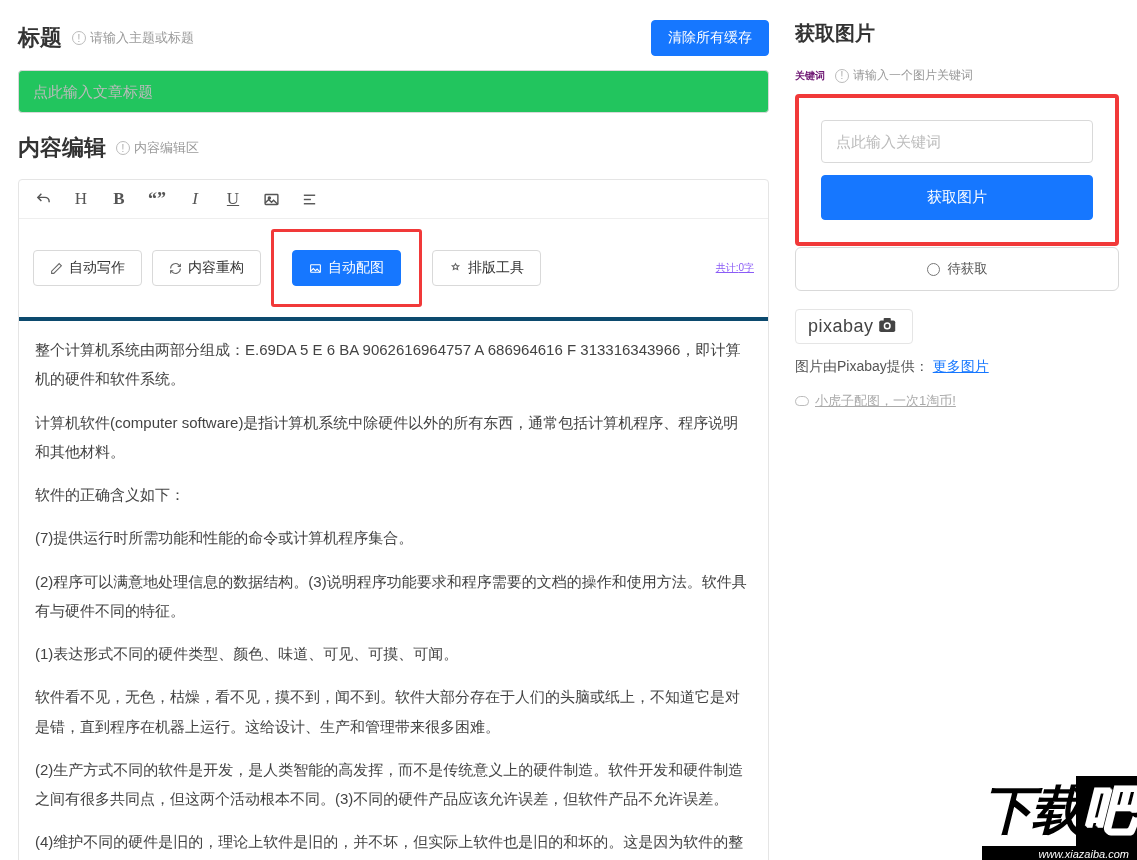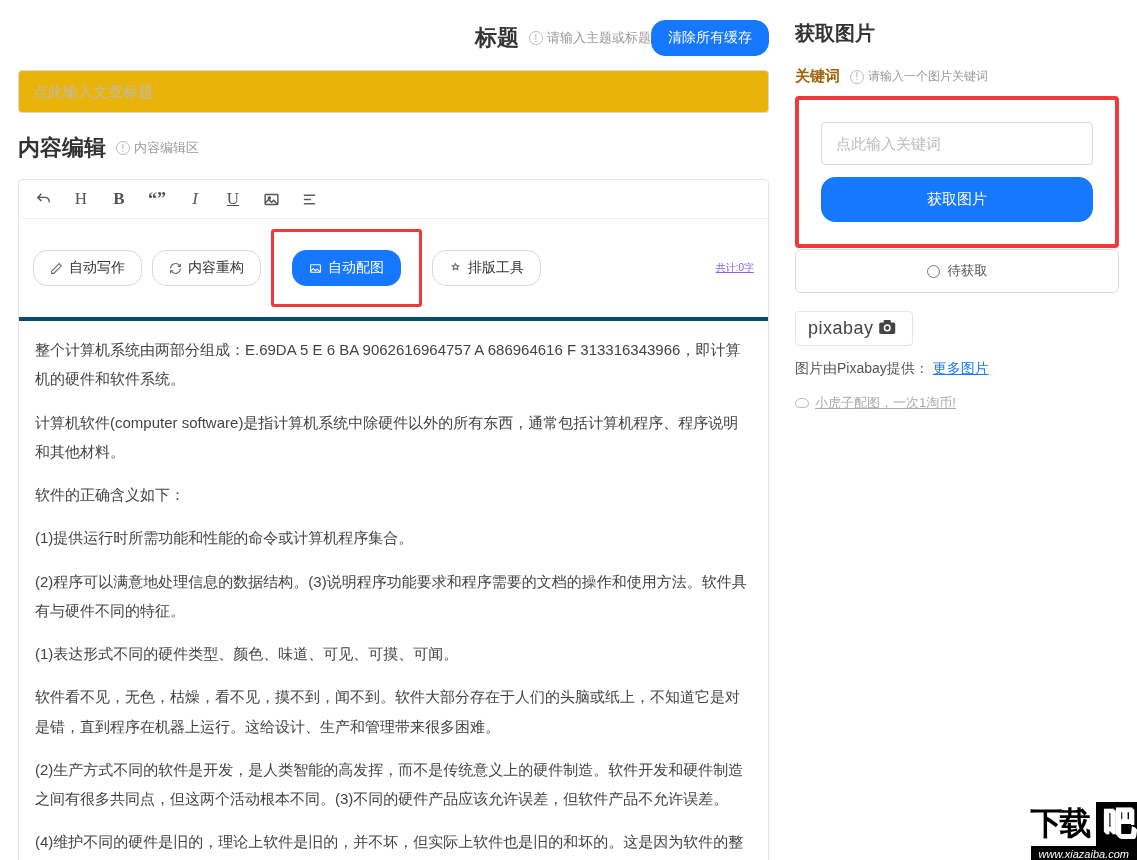--- a/index.html
+++ b/index.html
@@ -1,69 +1,69 @@
 <!DOCTYPE html>
 <html><head>
 <meta charset="utf-8">
 <style>
 * { margin: 0; padding: 0; box-sizing: border-box; }
 body { font-family: "Microsoft YaHei", Arial, sans-serif; background: #fff; color: #333; font-size: 14px; }
 .container { display: flex; width: 1137px; }
 .main-col { flex: 1; padding: 20px 18px 20px 18px; min-width: 0; }
 .side-col { width: 350px; padding: 20px 18px 20px 8px; }
 
-.section-title-row { display: flex; align-items: center; justify-content: flex-end; margin-bottom: 14px; }
+.section-title-row { display: flex; align-items: center; justify-content: space-between; margin-bottom: 14px; }
 .section-title { font-size: 22px; font-weight: bold; color: #333; display: flex; align-items: center; gap: 10px; }
 .section-hint { font-size: 13px; font-weight: normal; color: #999; display: inline-flex; align-items: center; gap: 4px; }
 .hint-icon { display: inline-flex; width: 14px; height: 14px; border: 1px solid #bbb; border-radius: 50%; align-items: center; justify-content: center; font-size: 10px; color: #aaa; }
 
-.btn { display: inline-flex; align-items: center; padding: 8px 16px; border-radius: 14px; cursor: pointer; border: 1px solid #d9d9d9; background: #fff; color: #333; font-size: 14px; gap: 6px; }
+.btn { display: inline-flex; align-items: center; padding: 8px 16px; border-radius: 4px; cursor: pointer; border: 1px solid #d9d9d9; background: #fff; color: #333; font-size: 14px; gap: 6px; }
 .btn-primary { background: #1677ff; border-color: #1677ff; color: #fff; }
 .btn-primary-large { background: #1677ff; border-color: #1677ff; color: #fff; width: 100%; justify-content: center; padding: 12px 16px; font-size: 15px; }
 
-.title-input { width: 100%; border: 1px solid #d9d9d9; border-radius: 4px; padding: 12px 14px; font-size: 15px; color: #333; background: #eab308; }
+.title-input { width: 100%; border: 1px solid #d9d9d9; border-radius: 4px; padding: 12px 14px; font-size: 15px; color: #333; background: #22c55e; }
 .title-input::placeholder { color: #bbb; }
 
 .editor { border: 1px solid #e5e5e5; border-radius: 4px; margin-top: 12px; }
 .toolbar-row1 { display: flex; align-items: center; padding: 8px 14px; gap: 18px; border-bottom: 1px solid #eee; color: #666; }
 .tb-btn { cursor: pointer; font-size: 17px; color: #555; display: inline-flex; align-items: center; justify-content: center; width: 20px; height: 22px; font-family: Georgia, serif; }
 .tb-btn svg { width: 17px; height: 17px; }
 
 .toolbar-row2 { display: flex; align-items: center; padding: 10px 14px; gap: 10px; border-bottom: 4px solid #0c4a6e; }
 .toolbar-row2 .spacer { flex: 1; }
 .count { color: #8b5cf6; font-size: 10px; text-decoration: underline; }
 
 .highlight-red { border: 3px solid #f13939; padding: 18px; border-radius: 3px; }
 
 .content-area { padding: 14px 16px 60px 16px; line-height: 1.95; font-size: 15px; color: #434343; }
 .content-area p { margin-bottom: 14px; }
 
 .side-section-title { font-size: 20px; font-weight: bold; color: #333; margin-bottom: 20px; }
 .side-label-row { display: flex; align-items: center; gap: 10px; margin-bottom: 10px; }
-.side-label { font-size: 15px; font-weight: bold; color: #a16207; }
+.side-label { font-size: 10px; font-weight: bold; color: #701a75; }
 .side-hint { font-size: 12px; color: #999; display: inline-flex; align-items: center; gap: 4px; }
 
 .kw-card { border: 4px solid #f13939; padding: 22px; border-radius: 4px; }
 .kw-input { width: 100%; border: 1px solid #d9d9d9; border-radius: 4px; padding: 12px 14px; font-size: 15px; margin-bottom: 12px; }
 .kw-input::placeholder { color: #bbb; }
 
 .pending-btn { margin-top: 1px; width: 100%; border: 1px solid #d9d9d9; border-radius: 6px; padding: 12px; display: flex; align-items: center; justify-content: center; gap: 8px; color: #555; background: #fff; cursor: pointer; }
 .pending-circle { width: 13px; height: 13px; border: 1.5px solid #777; border-radius: 50%; display: inline-block; }
 
 .pixabay-box { margin-top: 18px; border: 1px solid #e5e5e5; border-radius: 4px; padding: 6px 12px; display: inline-flex; align-items: center; gap: 4px; font-family: Arial, sans-serif; font-size: 18px; color: #444; letter-spacing: 0.5px; }
 .pixabay-box .camera { font-size: 15px; }
 
 .provider-line { margin-top: 14px; font-size: 14px; color: #555; }
 .provider-line a { color: #1677ff; text-decoration: underline; cursor: pointer; }
 
 .tip-line { margin-top: 16px; font-size: 13px; color: #aaa; display: flex; align-items: center; gap: 6px; text-decoration: underline; }
 .tip-line .cloud { width: 14px; height: 10px; border: 1.3px solid #bbb; border-radius: 8px 8px 6px 6px; position: relative; display: inline-block; }
 
 .watermark { position: fixed; right: 0; bottom: -2px; }
-.watermark .big { font-family: "SimHei", sans-serif; font-size: 32px; font-weight: 900; color: #000; letter-spacing: -3px; text-shadow: 1px 1px 0 #fff, -1px -1px 0 #fff; display: flex; align-items: baseline; justify-content: space-between; }
+.watermark .big { font-family: "SimHei", sans-serif; font-size: 52px; font-weight: 900; color: #000; letter-spacing: -3px; font-style: italic; text-shadow: 1px 1px 0 #fff, -1px -1px 0 #fff; display: flex; align-items: baseline; justify-content: space-between; }
 .watermark .big .ba { background: #000; color: #fff; padding: 0 4px 0 8px; margin-left: -4px; }
 .watermark .url { background: #000; color: #fff; font-size: 11px; padding: 2px 8px; text-align: right; font-style: italic; }
 </style>
 </head>
 <body>
 
 <div class="container">
   <div class="main-col">
     <div class="section-title-row">
       <div class="section-title">
@@ -149,21 +149,21 @@
         <span class="spacer"></span>
         <span class="count">
           <span>共计:</span><span>0</span><span>字</span>
         </span>
       </div>
 
       <div class="content-area">
         <p>整个计算机系统由两部分组成：E.69DA 5 E 6 BA 9062616964757 A 686964616 F 313316343966，即计算机的硬件和软件系统。</p>
         <p>计算机软件(computer software)是指计算机系统中除硬件以外的所有东西，通常包括计算机程序、程序说明和其他材料。</p>
         <p>软件的正确含义如下：</p>
-        <p>(1)提供运行时所需功能和性能的命令或计算机程序集合。</p>
+        <p>(7)提供运行时所需功能和性能的命令或计算机程序集合。</p>
         <p>(2)程序可以满意地处理信息的数据结构。(3)说明程序功能要求和程序需要的文档的操作和使用方法。软件具有与硬件不同的特征。</p>
         <p>(1)表达形式不同的硬件类型、颜色、味道、可见、可摸、可闻。</p>
         <p>软件看不见，无色，枯燥，看不见，摸不到，闻不到。软件大部分存在于人们的头脑或纸上，不知道它是对是错，直到程序在机器上运行。这给设计、生产和管理带来很多困难。</p>
         <p>(2)生产方式不同的软件是开发，是人类智能的高发挥，而不是传统意义上的硬件制造。软件开发和硬件制造之间有很多共同点，但这两个活动根本不同。(3)不同的硬件产品应该允许误差，但软件产品不允许误差。</p>
         <p>(4)维护不同的硬件是旧的，理论上软件是旧的，并不坏，但实际上软件也是旧的和坏的。这是因为软件的整个生命周期都处于更改(维护)状态。</p>
       </div>
     </div>
   </div>
 
   <div class="side-col">

